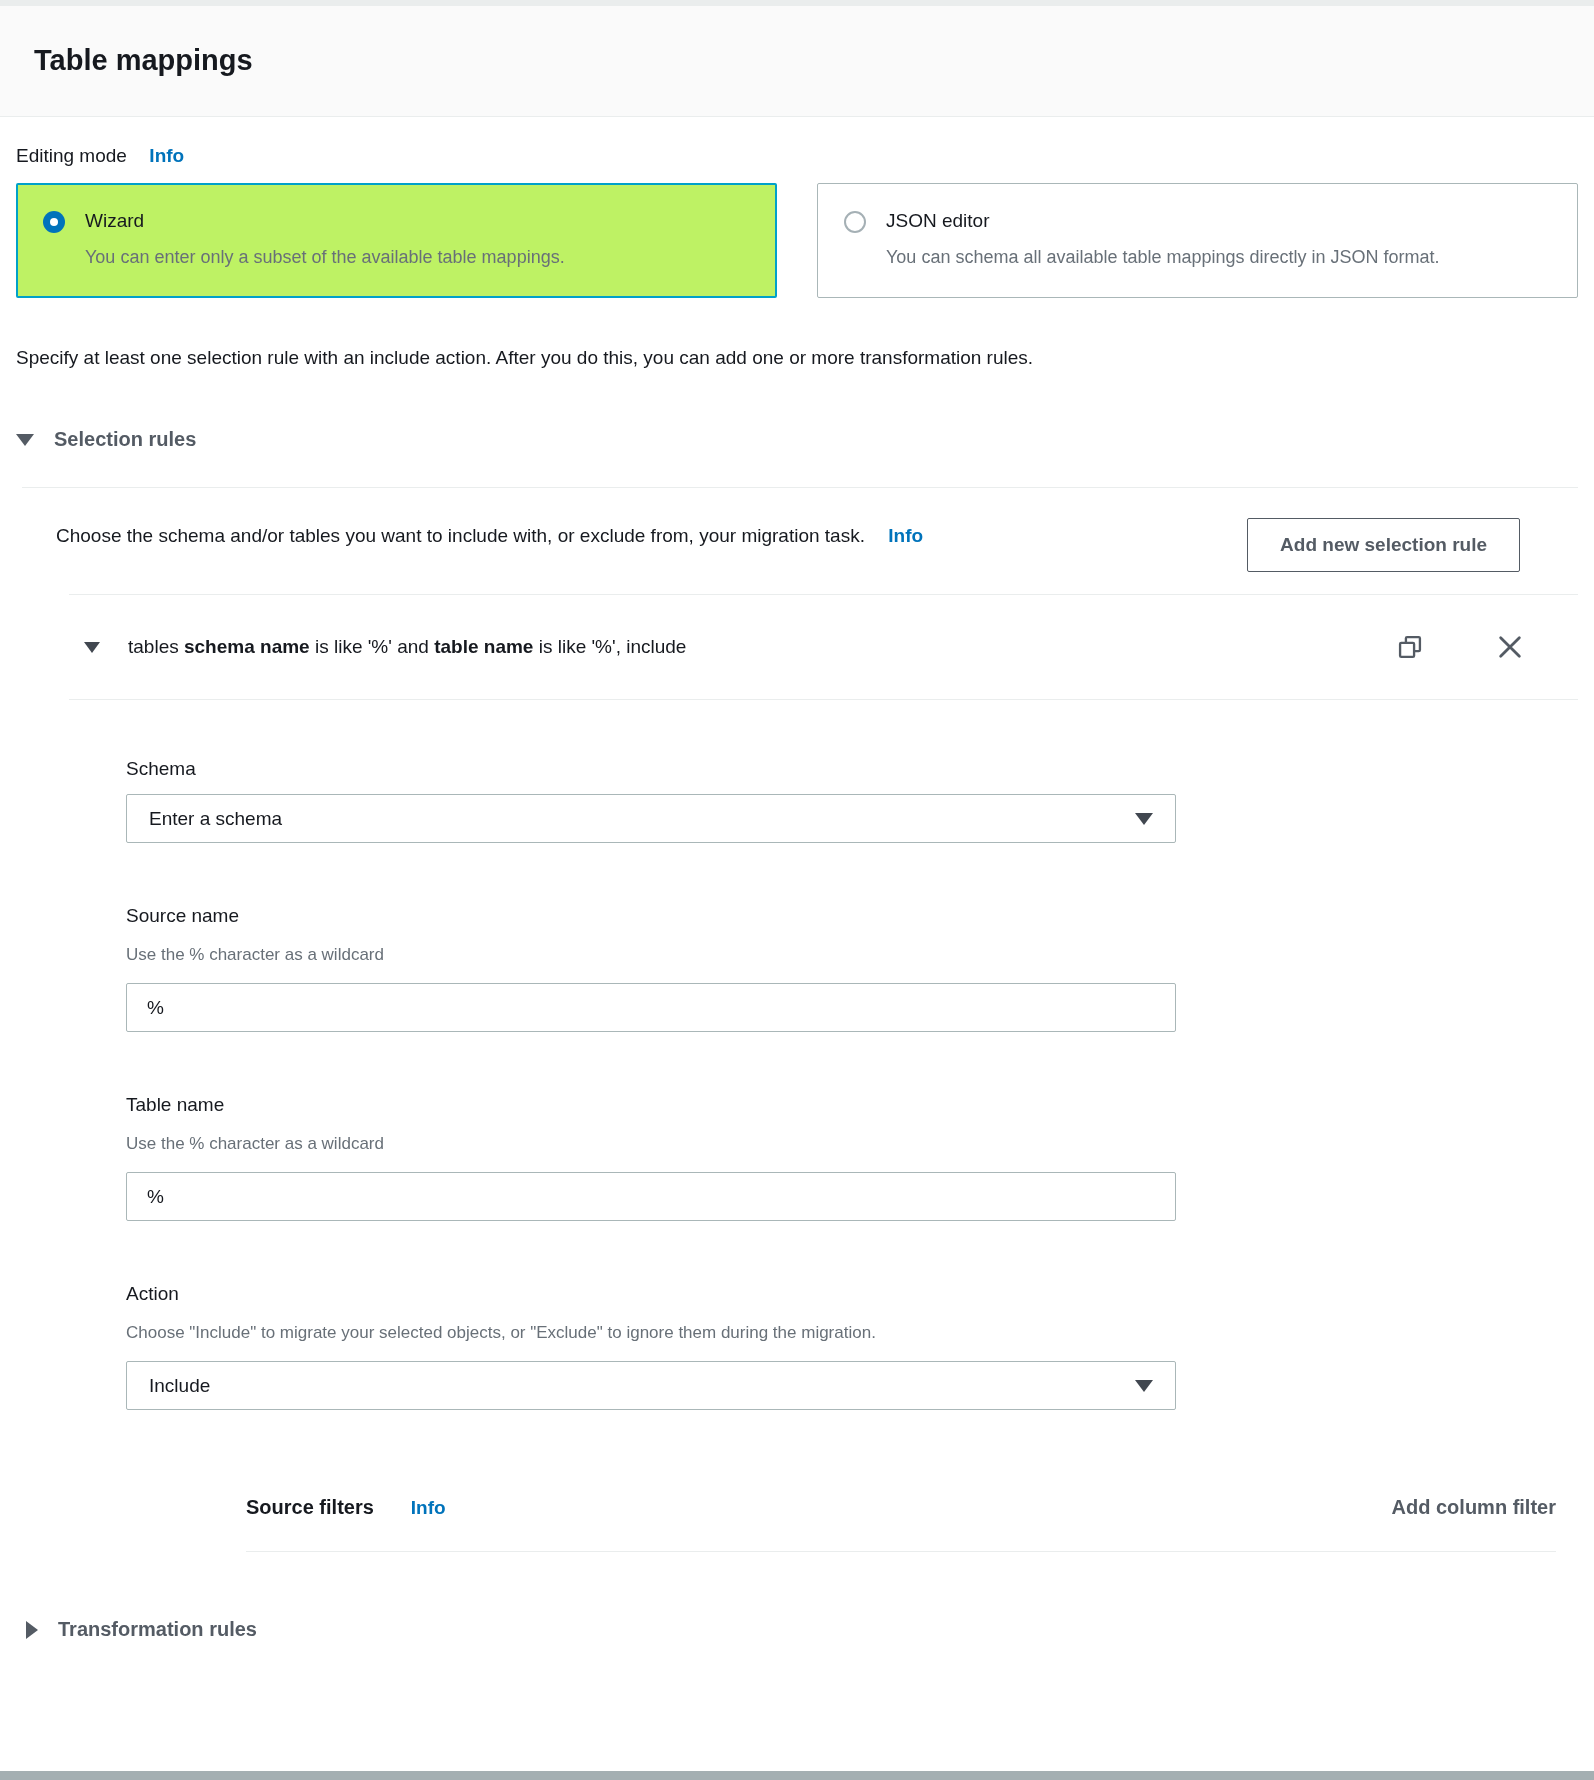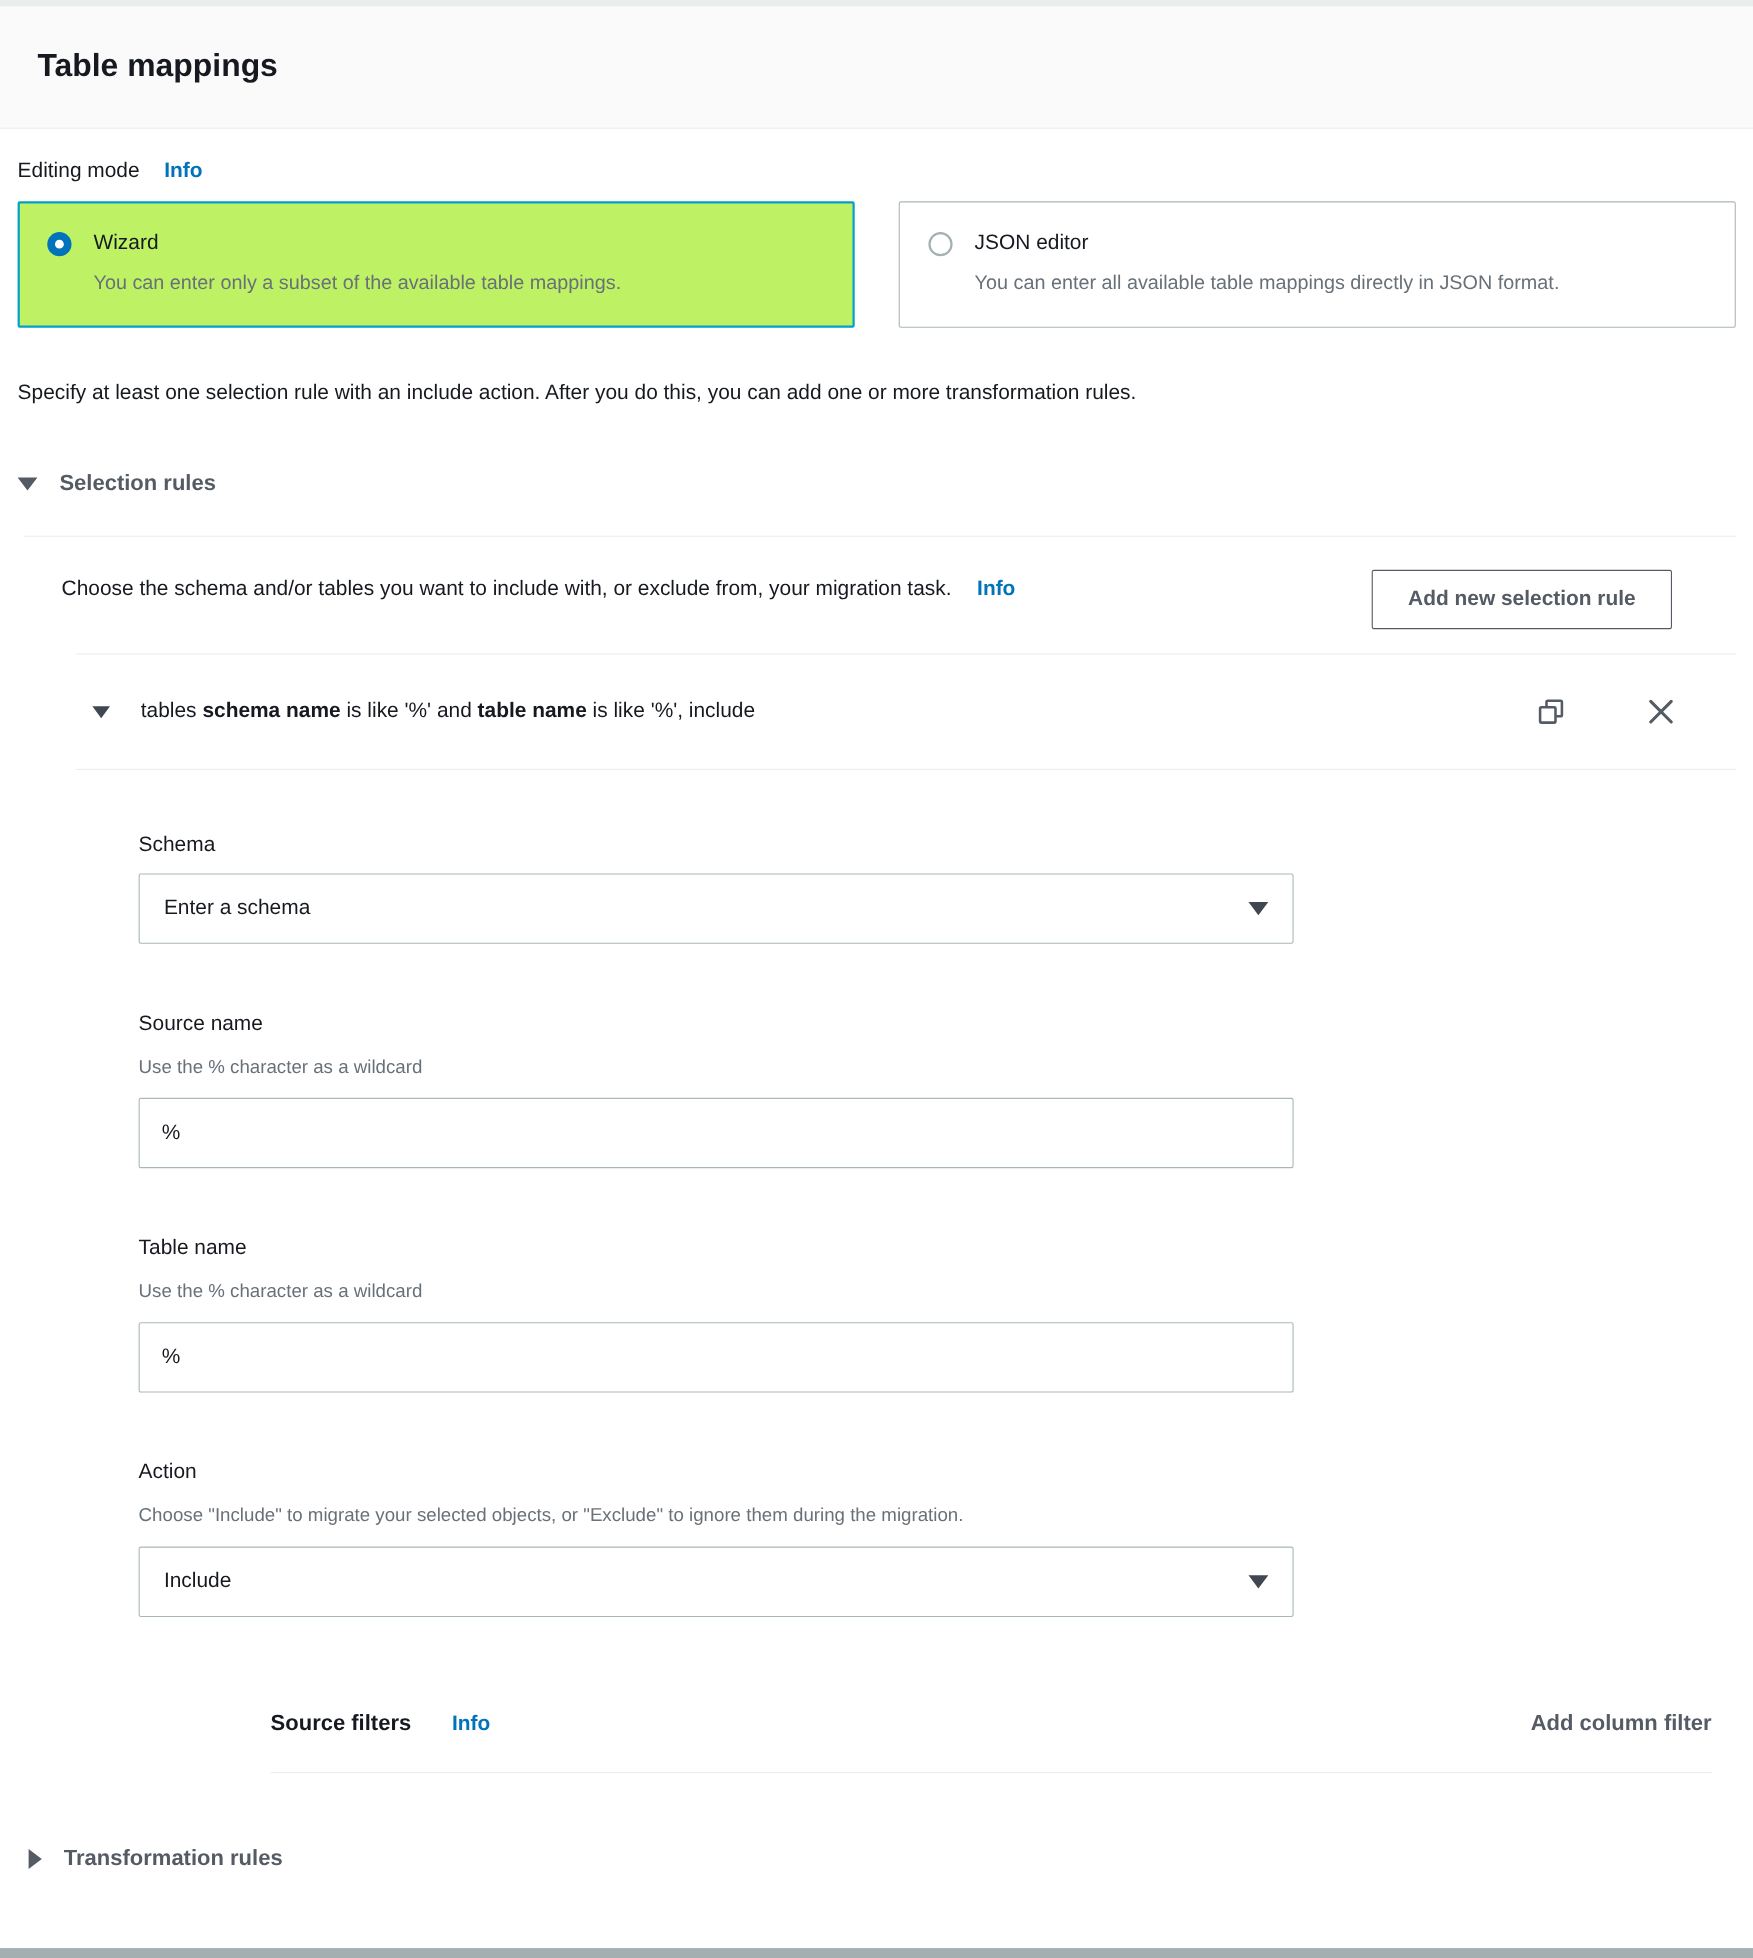--- a/index.html
+++ b/index.html
@@ -139,21 +139,21 @@
   .rule-sentence b { font-weight: 700; }
   .icon-btn { cursor: pointer; display: inline-flex; align-items: center; }
   .icon-copy { margin-right: 72px; }
 
   .rule-form { margin-left: 110px; }
   .field { margin-top: 60px; }
   .field.first { margin-top: 56px; }
   .f-label { font-size: 19px; color: #16191f; margin-bottom: 12px; line-height: 26px; }
   .f-hint { font-size: 17px; color: #687078; margin-bottom: 14px; line-height: 28px; }
   .control {
-    width: 1050px; height: 64px;
+    width: 1050px; height: 49px;
     border: 1px solid #aab7b8;
     border-radius: 2px;
     background: #fff;
     font-size: 19px;
     color: #16191f;
     font-family: inherit;
   }
   .select {
     display: flex; align-items: center; justify-content: space-between;
     padding: 0 22px;
@@ -205,21 +205,21 @@
         <span class="radio checked"></span>
         <div class="tile-text">
           <div class="tile-label">Wizard</div>
           <div class="tile-desc">You can enter only a subset of the available table mappings.</div>
         </div>
       </div>
       <div class="tile">
         <span class="radio"></span>
         <div class="tile-text">
           <div class="tile-label">JSON editor</div>
-          <div class="tile-desc">You can enter all available table mappings directly in JSON format.</div>
+          <div class="tile-desc">You can schema all available table mappings directly in JSON format.</div>
         </div>
       </div>
     </div>
 
     <p class="intro">Specify at least one selection rule with an include action. After you do this, you can add one or more transformation rules.</p>
 
     <div class="exp-header">
       <span class="caret-down"></span>
       <span class="exp-title">Selection rules</span>
     </div>

